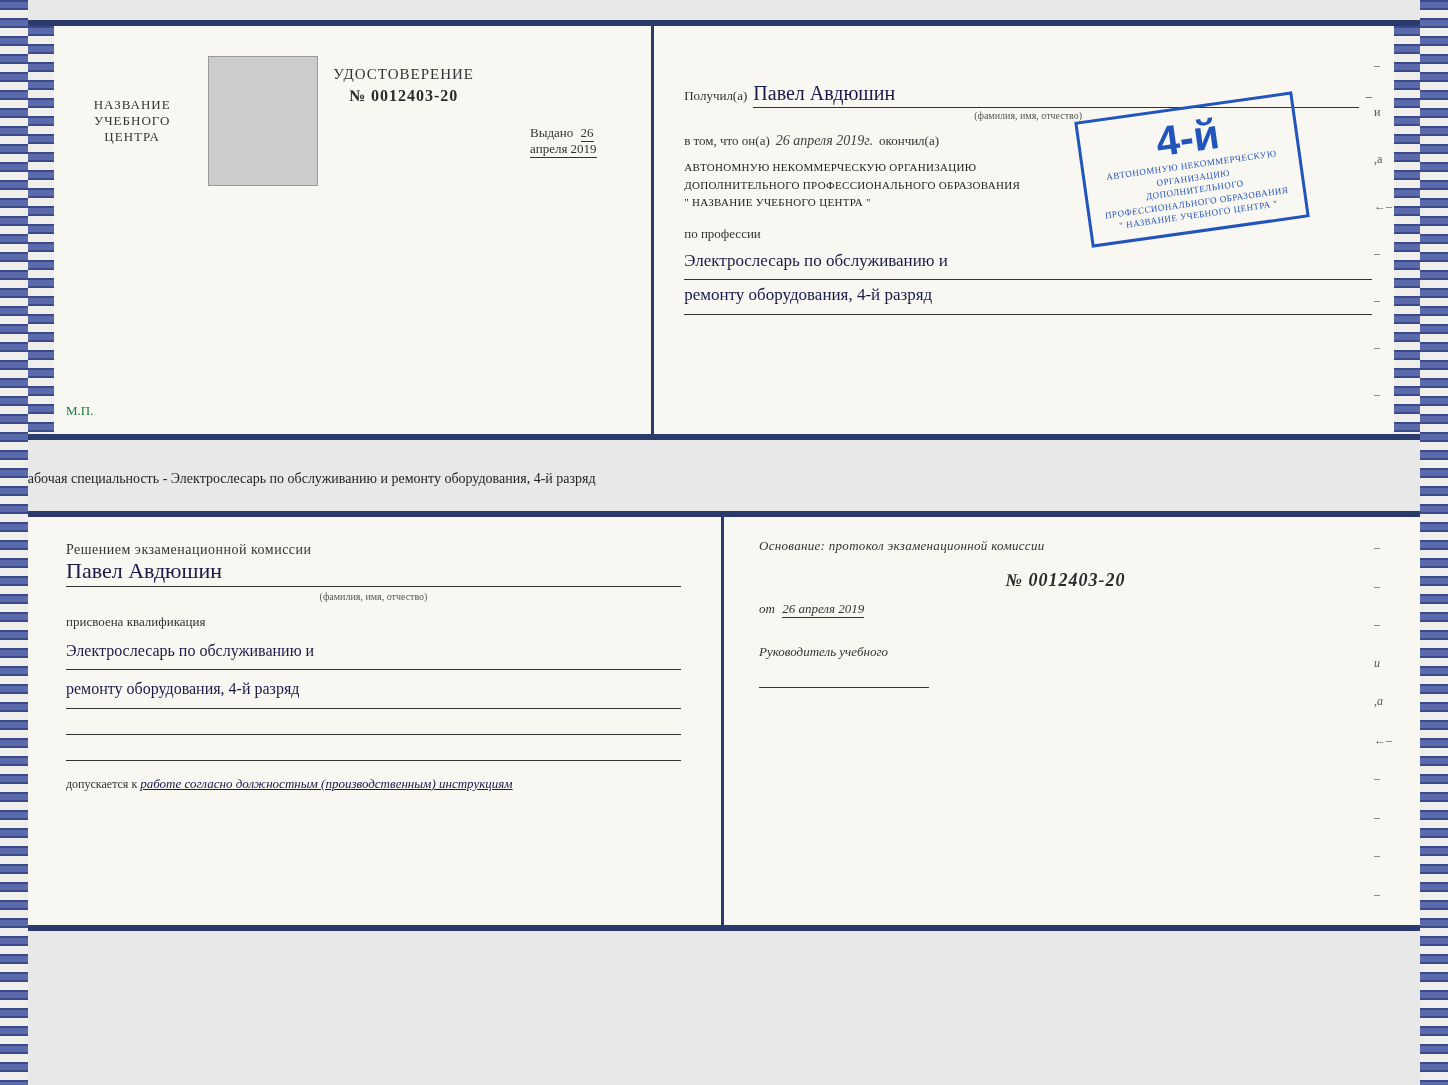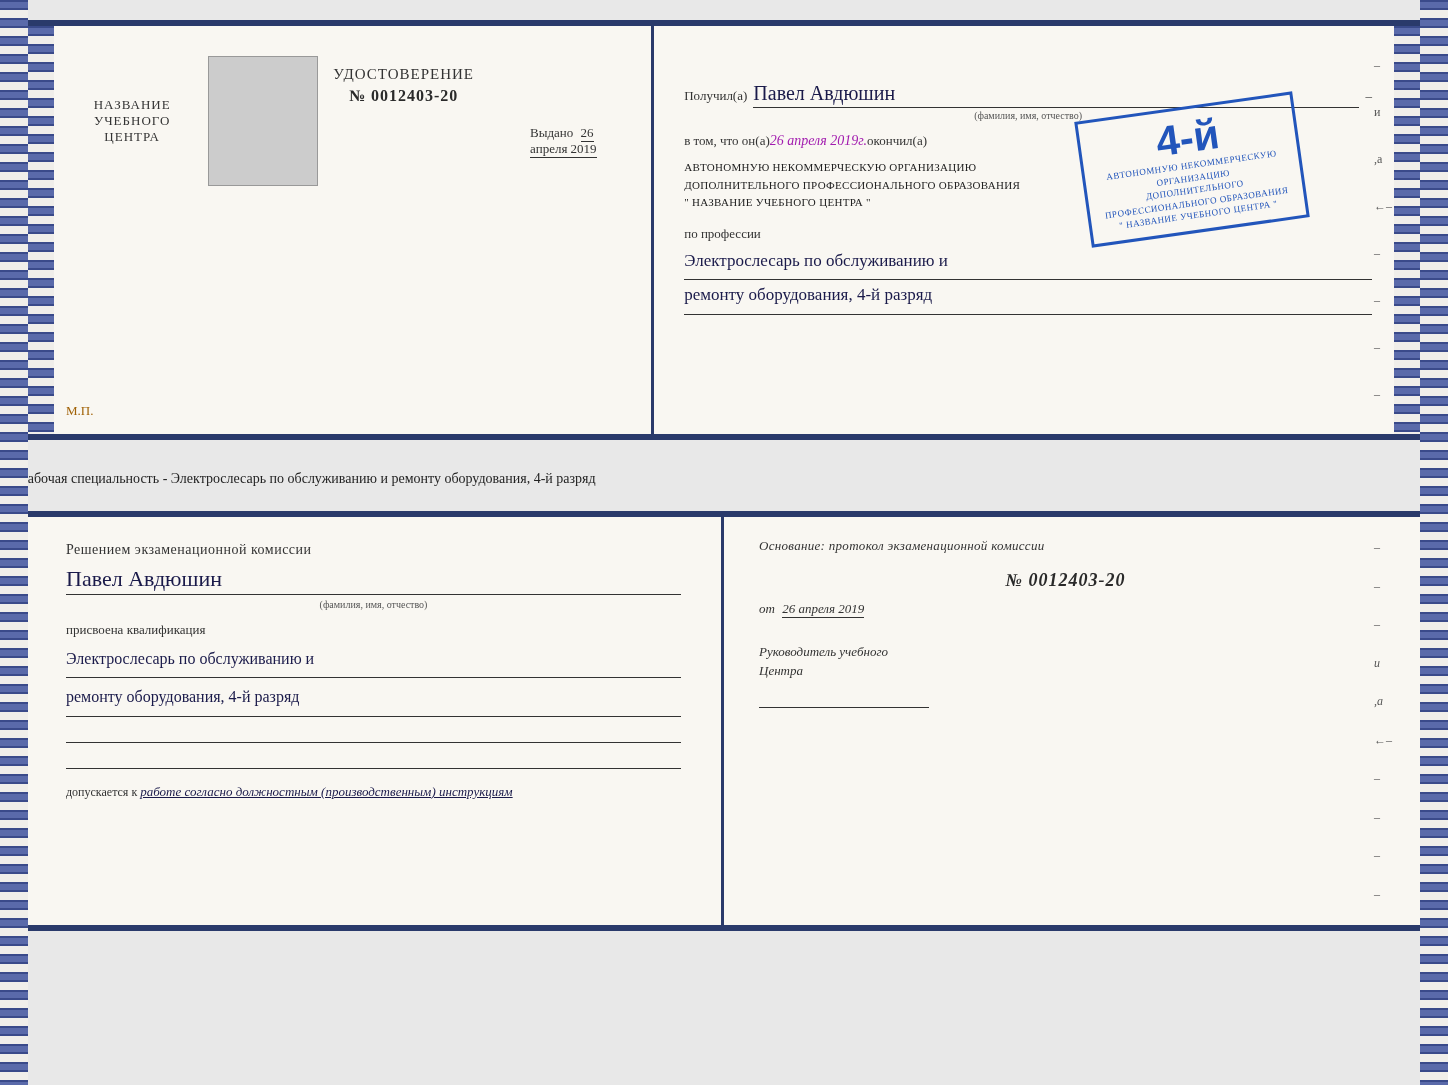--- a/index.html
+++ b/index.html
@@ -119,21 +119,21 @@
       font-size: 13px;
       color: #333;
       margin-top: 20px;
     }
 
     .mp-label {
       position: absolute;
       bottom: 15px;
       left: 40px;
       font-size: 13px;
-      color: #a16207;
+      color: #15803d;
     }
 
     
     .poluchil-line {
       font-size: 13px;
       color: #333;
       margin-bottom: 2px;
       display: flex;
       align-items: baseline;
       gap: 6px;
@@ -162,27 +162,27 @@
     .vtom-block {
       margin-top: 8px;
       margin-bottom: 10px;
     }
 
     .vtom-line {
       font-size: 13px;
       color: #333;
       display: flex;
       align-items: baseline;
-      gap: 0;
+      gap: 6px;
     }
 
     .handwritten-date {
       font-family: 'Segoe Script', 'Comic Sans MS', cursive;
       font-size: 14px;
-      color: #a21caf;
+      color: #404040;
       font-style: italic;
     }
 
     .stamp-overlay {
       position: absolute;
       top: 80px;
       right: 120px;
       width: 220px;
       border: 3px solid #2255bb;
       padding: 8px 10px;
@@ -280,21 +280,20 @@
       width: 50%;
       padding: 19px 35px;
       position: relative;
       font-style: italic;
     }
 
     .resheniem-title {
       font-size: 14px;
       color: #333;
       letter-spacing: 0.5px;
-      margin-bottom: 8px;
     }
 
     .handwritten-name-bottom {
       font-family: 'Segoe Script', 'Comic Sans MS', cursive;
       font-size: 22px;
       color: #1a1a4a;
       border-bottom: 1px solid #333;
       padding-bottom: 2px;
       margin-bottom: 4px;
     }
@@ -494,21 +493,20 @@
       <div class="osnovanie-number">№  0012403-20</div>
 
       <div class="ot-date">
         <span>от</span>
         <span style="border-bottom:1px solid #333; padding-bottom:1px; margin-left:4px;">26 апреля 2019</span>
       </div>
 
 
       <div class="podpis-block" style="margin-top:4px;">
         <div>Руководитель учебного</div>
-        <div>Центра</div>
         <div class="podpis-line"></div>
       </div>
 
       <div class="right-deco">
         <span class="deco-dash">–</span>
         <span class="deco-dash">–</span>
         <span class="deco-dash">–</span>
         <span class="deco-dash">и</span>
         <span class="deco-dash">,а</span>
         <span class="deco-dash">←–</span>

